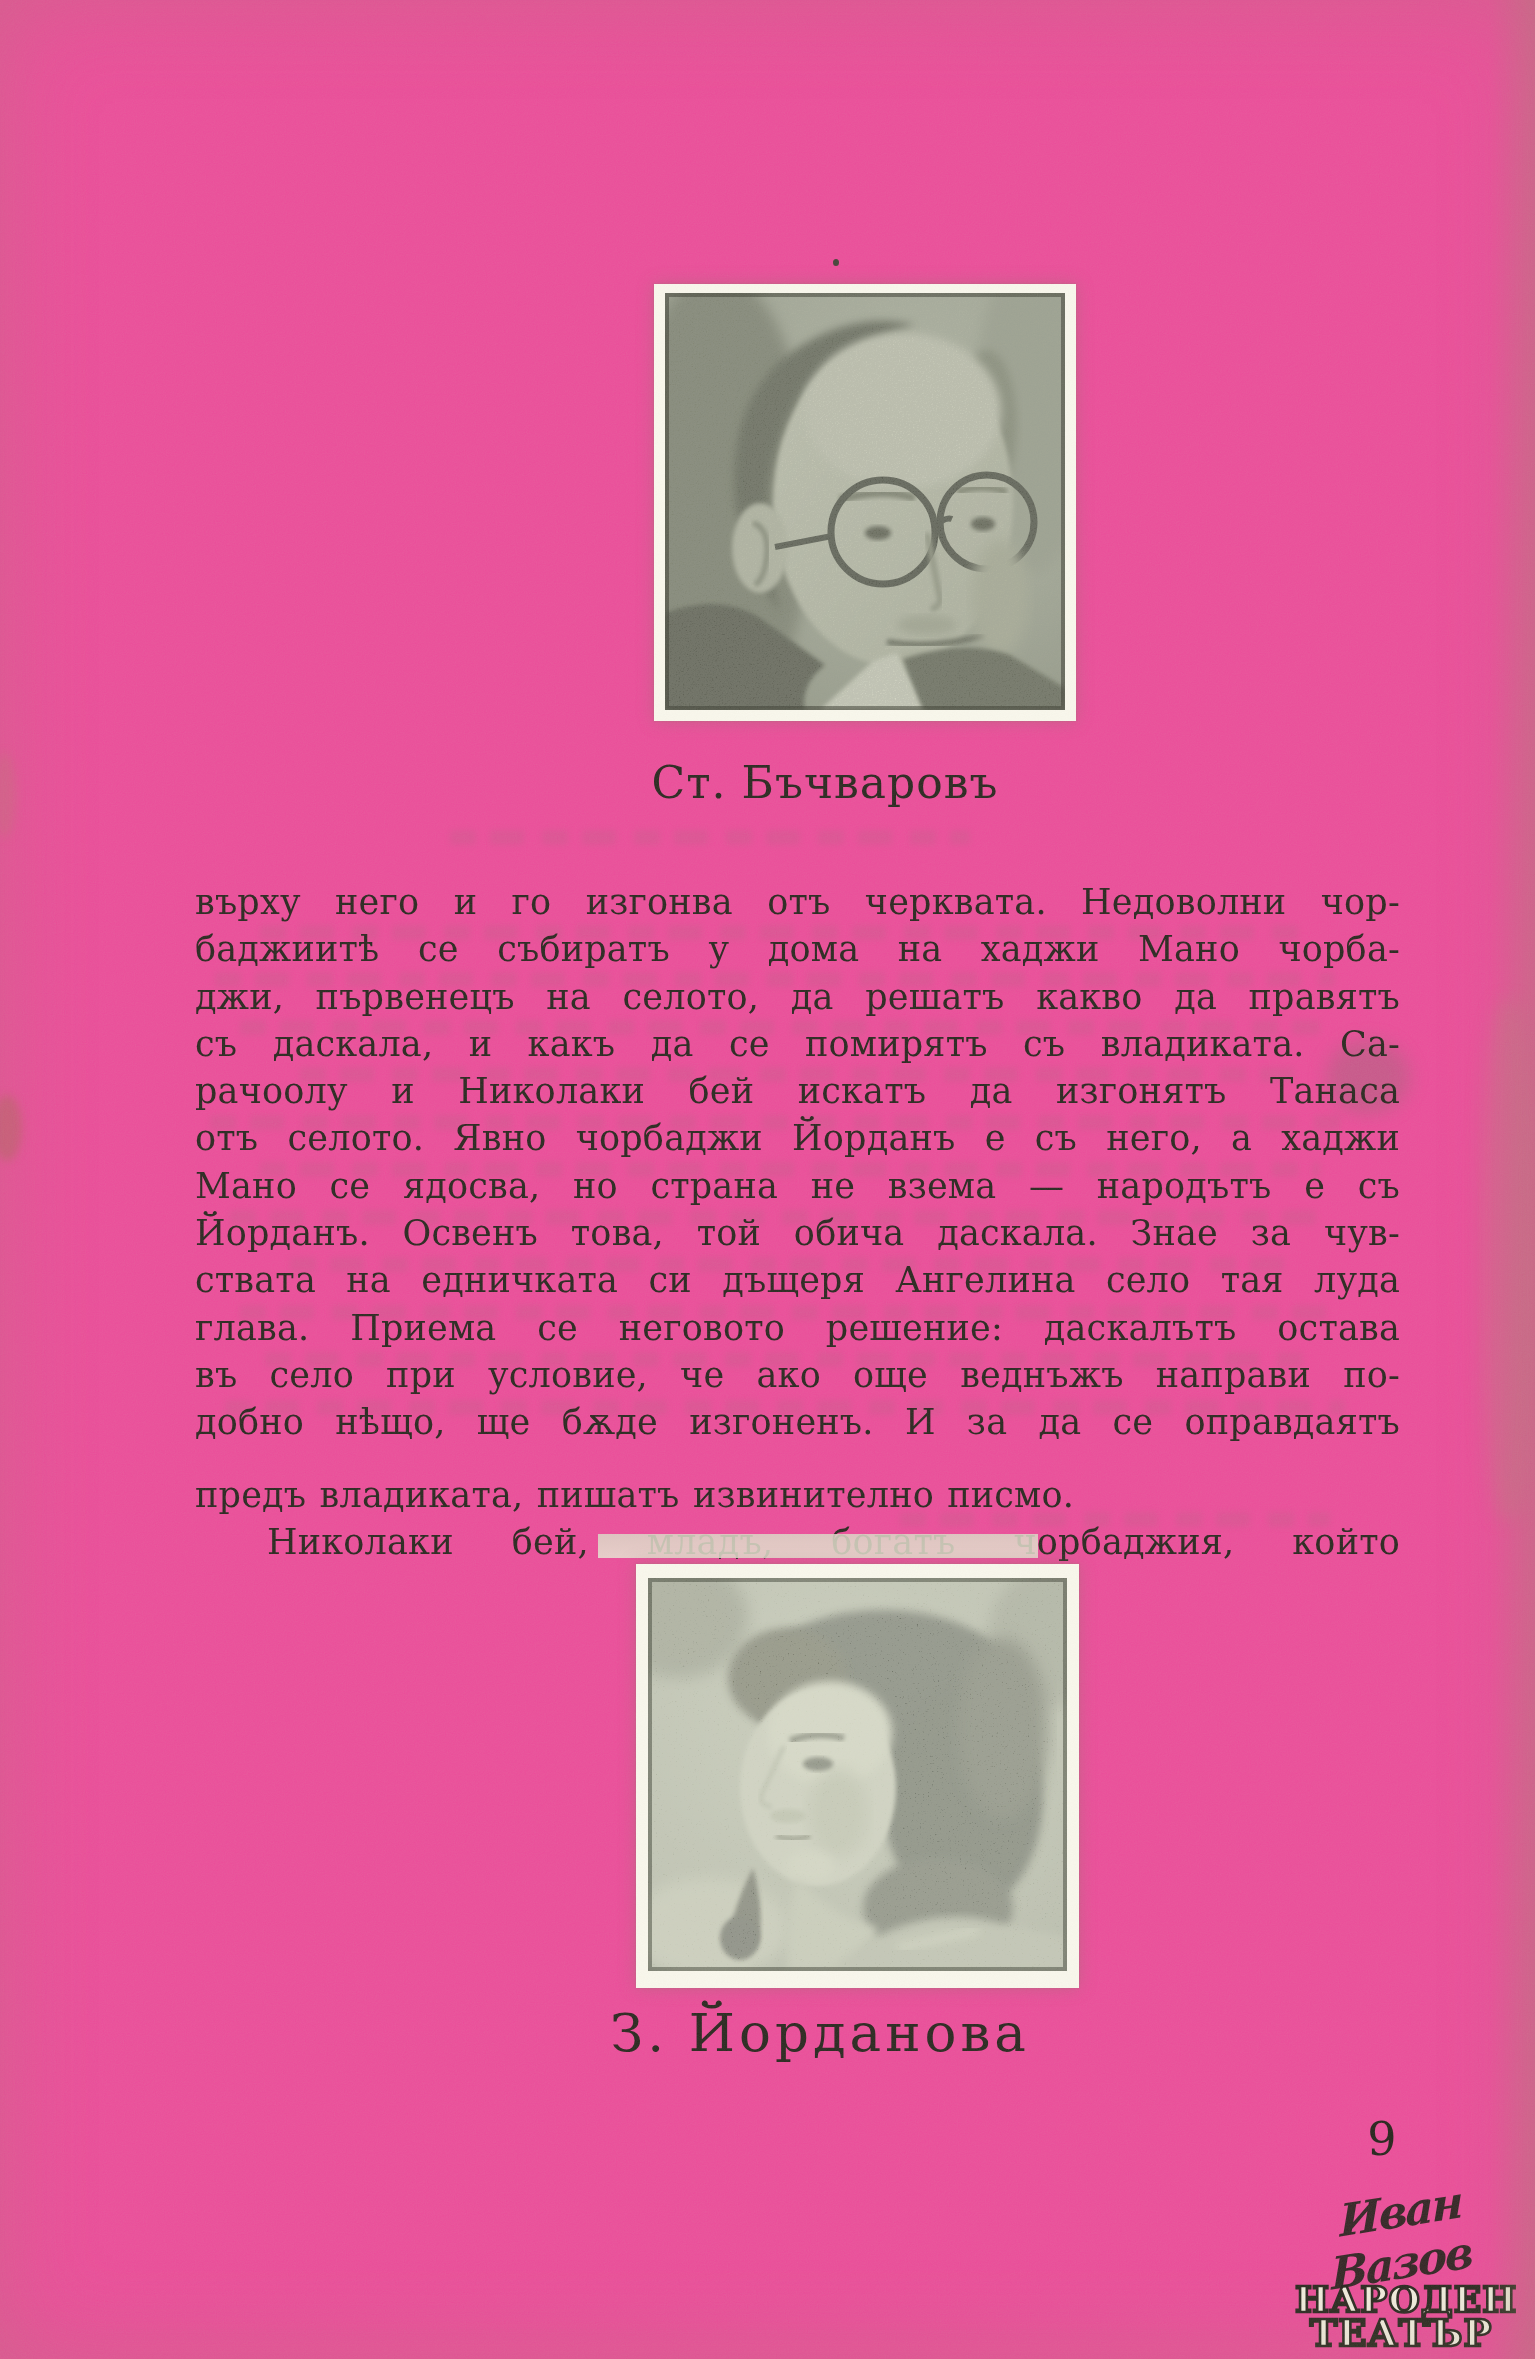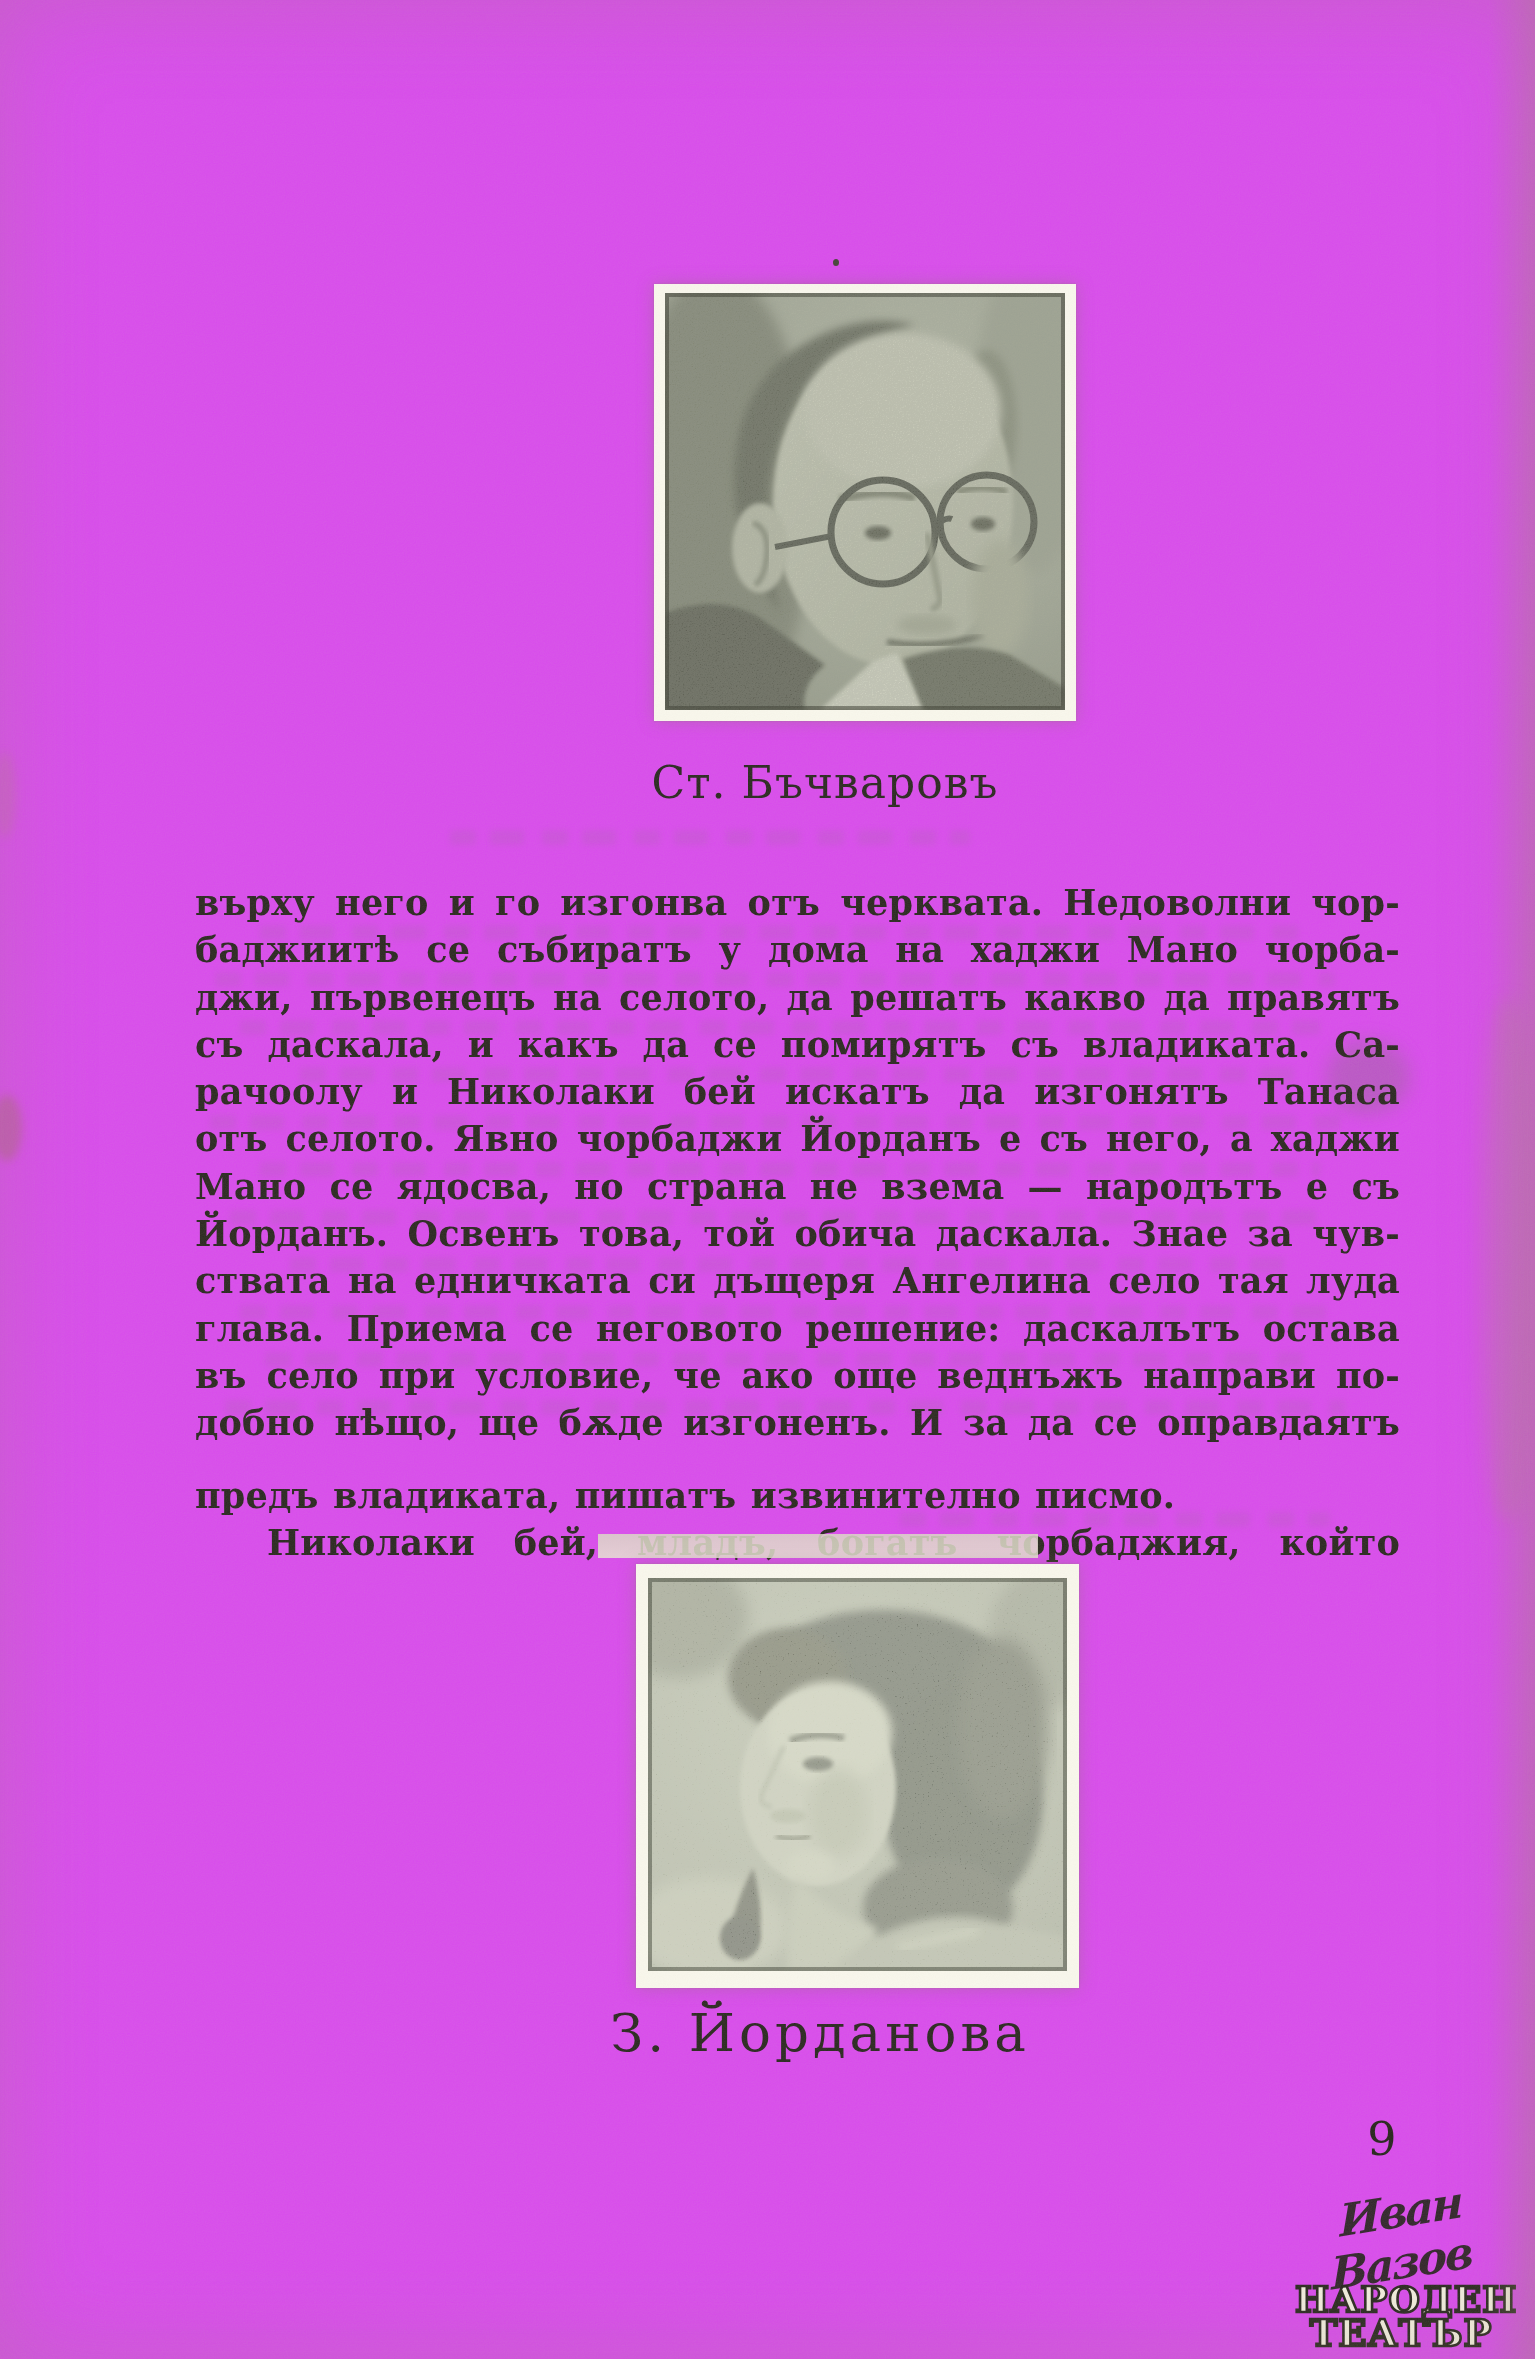--- a/index.html
+++ b/index.html
@@ -1,34 +1,34 @@
 <!DOCTYPE html>
 <html><head>
 <meta charset="utf-8">
 <style>
   html,body{margin:0;padding:0;}
   body{width:1535px;height:2359px;overflow:hidden;background:#efead8;}
-  .page{position:relative;width:1535px;height:2359px;background:#d946ef;font-family:"DejaVu Serif",serif;color:#27251c;}
+  .page{position:relative;width:1535px;height:2359px;background:#ec4899;font-family:"DejaVu Serif",serif;color:#27251c;}
 
   
   .photo-frame{position:absolute;background:#fbfaf0;box-shadow:0 0 16px rgba(120,118,95,.35), 0 0 2px rgba(120,118,95,.35);}
   .photo-frame svg{position:absolute;display:block;}
   #frame1{left:614px;top:268px;width:422px;height:437px;}
   #frame1 svg{left:11px;top:9px;width:400px;height:417px;}
   #frame2{left:596px;top:1548px;width:443px;height:424px;}
   #frame2 svg{left:12px;top:14px;width:419px;height:393px;}
   .glue-band{position:absolute;left:598px;top:1534px;width:440px;height:24px;background:linear-gradient(#dcd9c8,#e9e6d5);opacity:.85;}
 
   
   .caption{position:absolute;text-align:center;color:#23211a;}
   .cap1{left:590px;top:757px;width:470px;font-size:44px;letter-spacing:1px;}
   .cap2{left:570px;top:2002px;width:500px;font-size:53px;letter-spacing:4px;}
 
   
-  .body-text{position:absolute;left:195px;top:879px;width:1205px;font-size:35px;line-height:47.3px;word-spacing:2px;letter-spacing:.2px;color:#23211a;font-weight:bold;}
+  .body-text{position:absolute;left:195px;top:879px;width:1205px;font-size:35px;line-height:47.3px;word-spacing:2px;letter-spacing:.2px;color:#23211a;}
   .bline{text-align:justify;text-align-last:justify;}
   .bline.flush{text-align-last:left;margin-top:25px;}
   .bline.indent{text-indent:72px;}
 
   
   .page-number{position:absolute;left:1352px;top:2112px;width:60px;text-align:center;font-size:46px;color:#1f1d16;}
 
   
   .stamp{position:absolute;left:1295px;top:2186px;width:212px;text-align:center;color:#1d1c16;}
   .sig{font-size:44px;font-style:italic;font-weight:bold;transform:rotate(-9deg) skewX(-8deg);letter-spacing:-2px;opacity:.92;}

